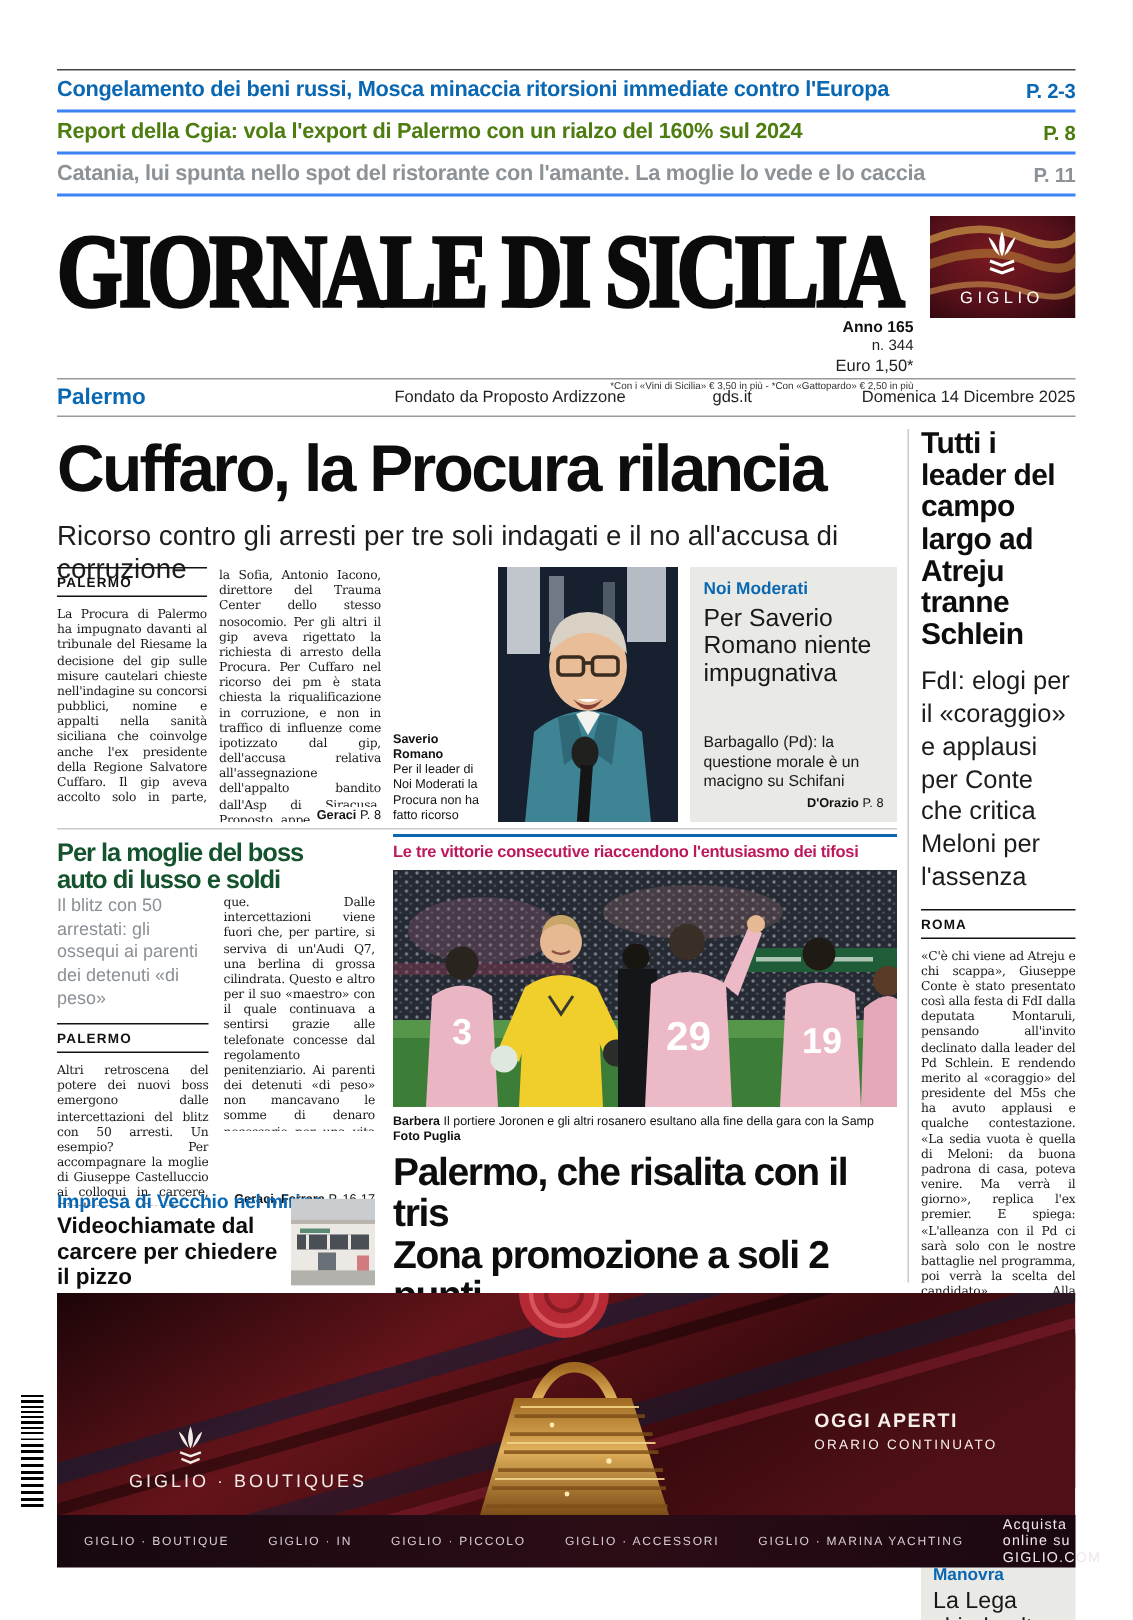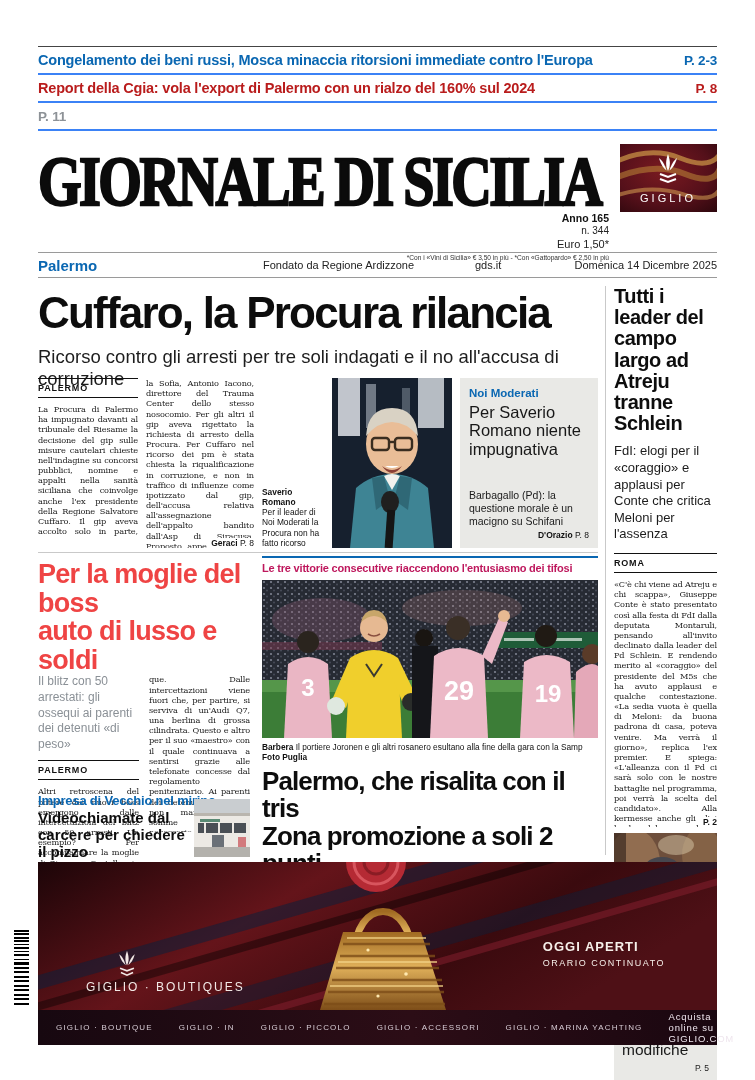--- a/index.html
+++ b/index.html
@@ -3,21 +3,21 @@
 <meta charset="utf-8">
 <style>
   * { margin:0; padding:0; box-sizing:border-box; }
   body { background:#e5e5e5; font-family:"Liberation Sans", sans-serif; }
   .page { position:relative; width:755px; height:1080px; background:#fff; margin:0 auto; overflow:hidden; color:#111; }
 
   
   .teasers { position:absolute; left:38px; top:46px; width:679px; border-top:1px solid #444; }
   .teaser { display:flex; align-items:center; justify-content:space-between; height:28px; border-bottom:2px solid #3b82f6; font-weight:bold; font-size:14.5px; letter-spacing:-0.2px; }
   .t-blue { color:#0a67b2; }
-  .t-black { color:#b91c1c; }
+  .t-black { color:#4d7c0f; }
   .t-gray { color:#8d9297; }
   .teaser .pg { font-size:13.5px; }
 
   
   .masthead { position:absolute; left:38px; top:138px; width:679px; height:112px; }
   .mast-title { position:absolute; left:0; top:4px; font-family:"Liberation Serif", serif; font-weight:bold; font-size:66px; letter-spacing:-3px; white-space:nowrap; color:#0b0b0b; -webkit-text-stroke:2.2px #0b0b0b; transform:scale(0.85,1.05); transform-origin:left top; }
   .mast-ad { position:absolute; right:0; top:6px; width:97px; height:68px; }
   .edition { position:absolute; right:108px; top:74px; text-align:right; line-height:1.25; }
   .edition .anno { font-weight:bold; font-size:10.5px; }
   .edition .num, .edition .price { font-size:10px; color:#222; }
@@ -51,36 +51,36 @@
   .boxkicker { color:#0a67b2; font-weight:bold; font-size:11.5px; }
   .lead-box .boxtitle { margin-top:4px; font-size:16.5px; line-height:1.12; color:#181818; }
   .lead-box .boxbottom { position:absolute; left:9px; right:9px; bottom:8px; }
   .lead-box .boxtext { font-size:10.5px; line-height:1.25; color:#1a1a1a; }
   .boxby { text-align:right; font-size:8.5px; margin-top:2px; }
 
   
   .vrule { position:absolute; left:605px; top:286px; width:1px; height:569px; background:#c9c9c9; }
   .sidebar { position:absolute; left:614px; top:286px; width:103px; }
   .sb-h2 { font-size:20px; font-weight:bold; line-height:1.06; letter-spacing:-0.4px; color:#0d0d0d; }
-  .sb-deck { margin-top:9px; font-size:13px; line-height:1.28; color:#1c1c1c; }
+  .sb-deck { margin-top:9px; font-size:17px; line-height:1.28; color:#1c1c1c; }
   .sb-kicker { margin-top:10px; }
   .sb-body { position:relative; height:248px; }
   .sb-body .bodytxt { height:248px; }
   .sb-photo { margin-top:6px; width:103px; height:106px; }
   .sb-caption { margin-top:4px; font-size:8.4px; line-height:1.22; color:#111; }
   .manovra { margin-top:10px; background:#e9e9e6; padding:8px; }
   .manovra .boxtitle { margin-top:3px; font-size:15.5px; line-height:1.1; color:#181818; }
   .manovra .pg { display:block; text-align:right; font-size:8.5px; margin-top:5px; color:#222; }
 
   
   .hrule-main { position:absolute; left:38px; top:552px; width:560px; height:1px; background:#c9c9c9; }
 
   
   .boss { position:absolute; left:38px; top:560px; width:212px; }
-  .boss-h3 { font-size:27px; font-weight:bold; line-height:1.06; letter-spacing:-0.7px; color:#ef4444; }
+  .boss-h3 { font-size:17px; font-weight:bold; line-height:1.06; letter-spacing:-0.7px; color:#14532d; }
   .boss-row { display:flex; gap:10px; }
   .boss-colA { width:101px; }
   .boss-deck { font-size:12px; line-height:1.3; color:#8a9096; margin-bottom:8px; }
   .boss-colA .bodytxt { height:96px; }
   .boss-colB { width:101px; position:relative; }
   .boss-colB .bodytxt { height:158px; }
 
   
   .vecchio { position:absolute; left:38px; top:793px; width:212px; }
   .vec-kicker { color:#0a67b2; font-weight:bold; font-size:13px; letter-spacing:-0.2px; }
@@ -123,20 +123,21 @@
   <div class="teasers">
     <div class="teaser t-blue">
       <span>Congelamento dei beni russi, Mosca minaccia ritorsioni immediate contro l'Europa</span>
       <span class="pg">P. 2-3</span>
     </div>
     <div class="teaser t-black">
       <span>Report della Cgia: vola l'export di Palermo con un rialzo del 160% sul 2024</span>
       <span class="pg">P. 8</span>
     </div>
     <div class="teaser t-gray">
+      <span>Catania, lui spunta nello spot del ristorante con l'amante. La moglie lo vede e lo caccia</span>
       <span class="pg">P. 11</span>
     </div>
   </div>
 
   <div class="masthead">
     <div class="mast-title">GIORNALE DI SICILIA</div>
     <div class="mast-ad">
       <svg width="97" height="68" viewBox="0 0 97 68">
         <defs>
           <radialGradient id="mastAdBg" cx="45%" cy="40%" r="80%">
@@ -161,21 +162,21 @@
     <div class="edition">
       <div class="anno">Anno 165</div>
       <div class="num">n. 344</div>
       <div class="price">Euro 1,50*</div>
     </div>
     <div class="edition-note">*Con i «Vini di Sicilia» € 3,50 in più - *Con «Gattopardo» € 2,50 in più</div>
   </div>
 
   <div class="dateline">
     <div class="dl-city">Palermo</div>
-    <div class="dl-founded">Fondato da Regione Ardizzone</div>
+    <div class="dl-founded">Fondato da Proposto Ardizzone</div>
     <div class="dl-site">gds.it</div>
     <div class="dl-date">Domenica 14 Dicembre 2025</div>
   </div>
 
   <h1 class="lead-h1">Cuffaro, la Procura rilancia</h1>
   <div class="lead-deck">Ricorso contro gli arresti per tre soli indagati e il no all'accusa di corruzione</div>
 
   <div class="lead-row">
     <div class="lead-col1">
       <div class="kicker">PALERMO</div>

